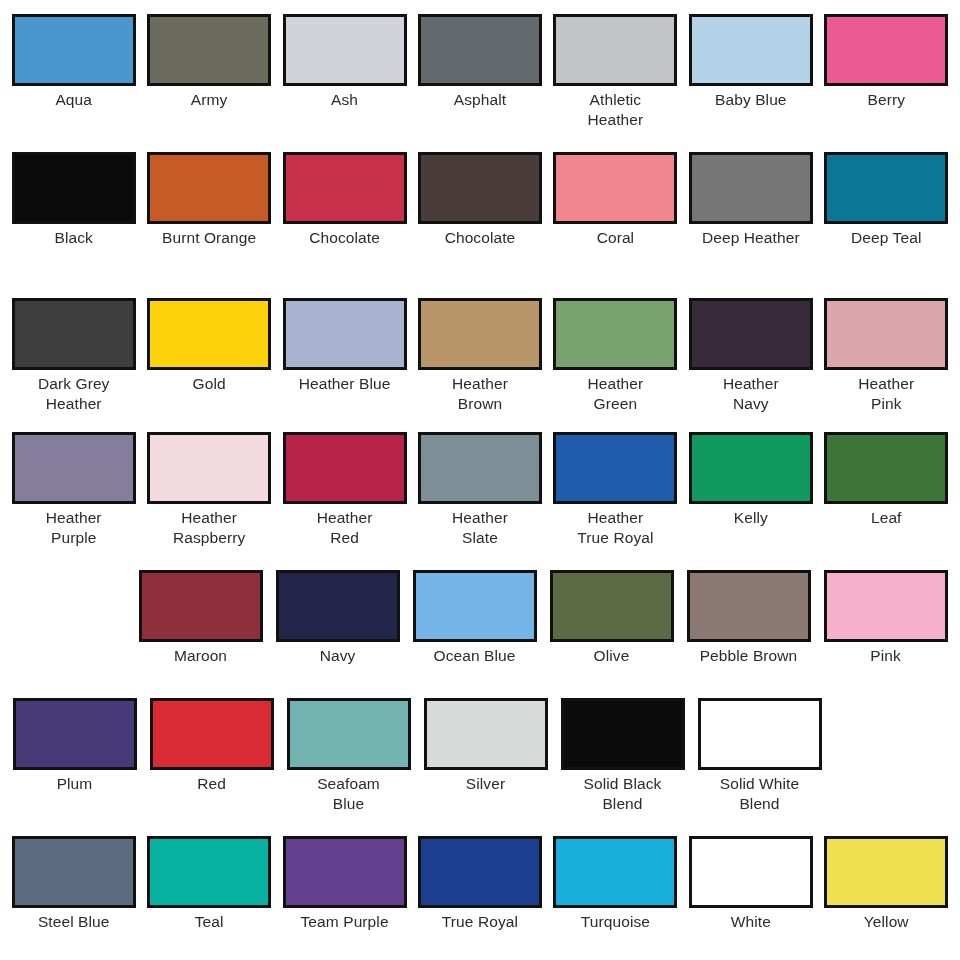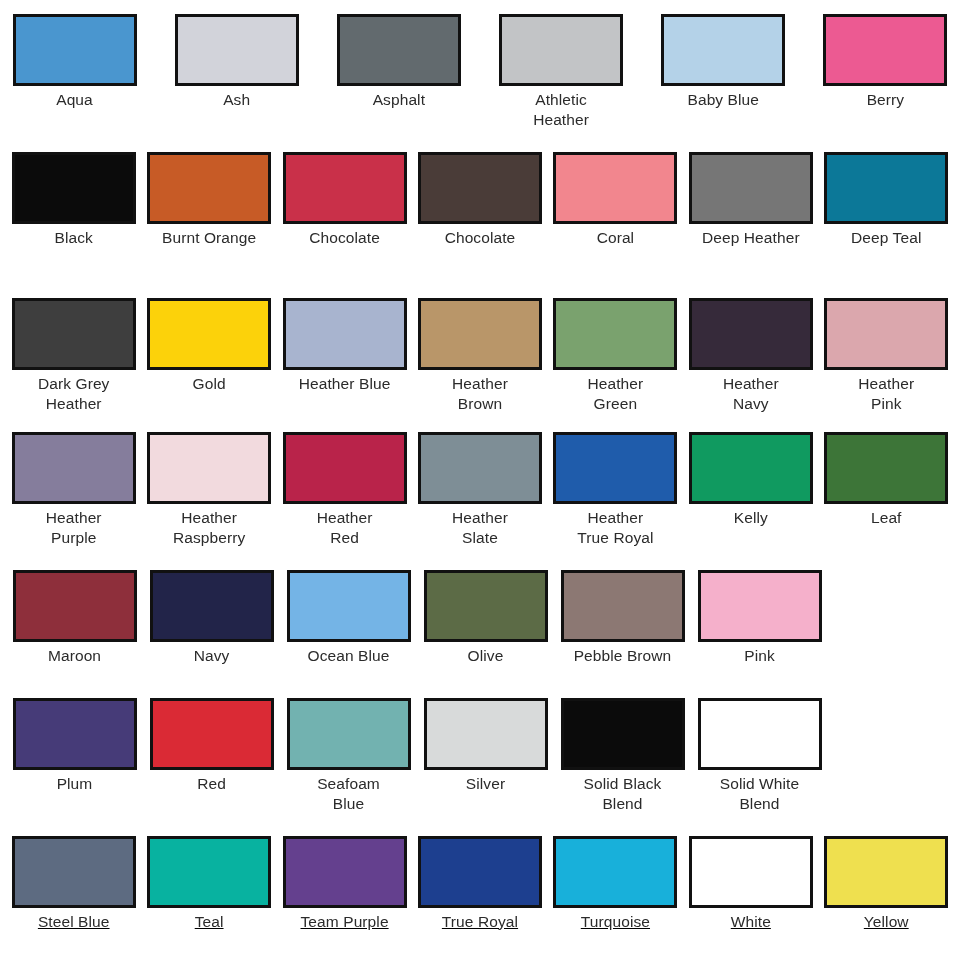--- a/index.html
+++ b/index.html
@@ -51,34 +51,38 @@
     text-align: center;
     letter-spacing: 0.1px;
     white-space: pre-line;
     font-family: "Liberation Sans", sans-serif;
   }
   
   .swatch-row.r1 { height: 140px; justify-content: space-between; }
   .swatch-row.r2 { height: 148px; }
   .swatch-row.r3 { height: 136px; }
   .swatch-row.r4 { height: 140px; }
-  .swatch-row.r5 { height: 130px; }
+  .swatch-row.r5 { height: 130px; justify-content: flex-end; }
   .swatch-row.r6 { height: 140px; }
-  .swatch-row.r7 { height: 120px; text-decoration: underline; }
+  .swatch-row.r7 { height: 120px; }
 </style>
 </head>
 <body>
 
 <div id="chart">
     <div class="swatch-row r1">
       <div class="swatch-cell">
         <div class="swatch-chip" style="background-color: rgb(74, 150, 207); border-color: rgb(17, 17, 17);"></div>
         <div class="swatch-label">Aqua</div>
       </div>
       <div class="swatch-cell">
+        <div class="swatch-chip" style="background-color: rgb(107, 108, 94); border-color: rgb(17, 17, 17);"></div>
+        <div class="swatch-label">Army</div>
+      </div>
+      <div class="swatch-cell">
         <div class="swatch-chip" style="background-color: rgb(210, 211, 218); border-color: rgb(17, 17, 17);"></div>
         <div class="swatch-label">Ash</div>
       </div>
       <div class="swatch-cell">
         <div class="swatch-chip" style="background-color: rgb(98, 106, 110); border-color: rgb(17, 17, 17);"></div>
         <div class="swatch-label">Asphalt</div>
       </div>
       <div class="swatch-cell">
         <div class="swatch-chip" style="background-color: rgb(194, 196, 198); border-color: rgb(17, 17, 17);"></div>
         <div class="swatch-label">Athletic

